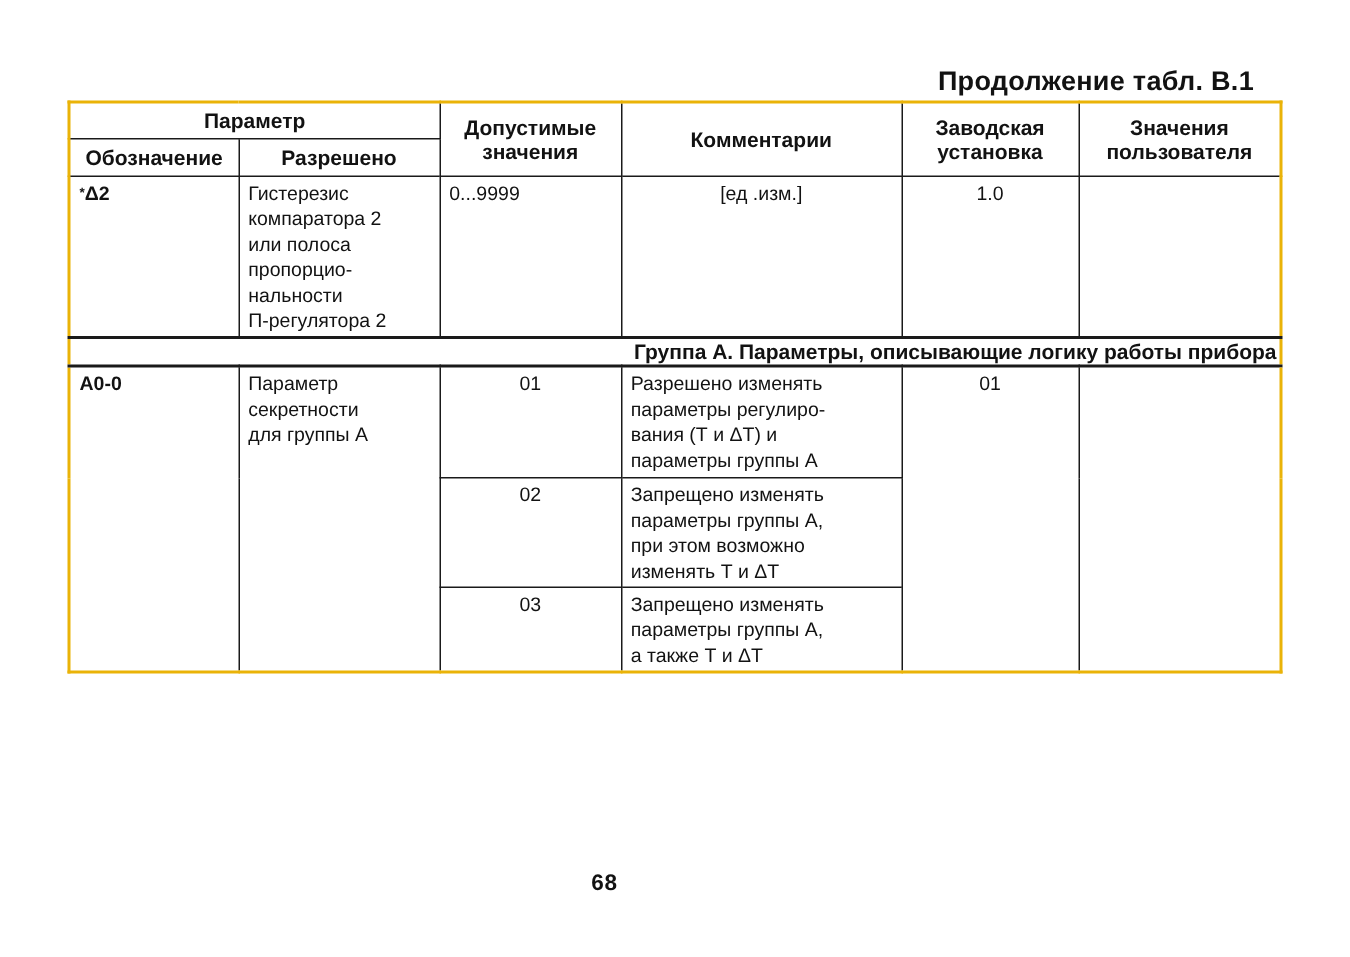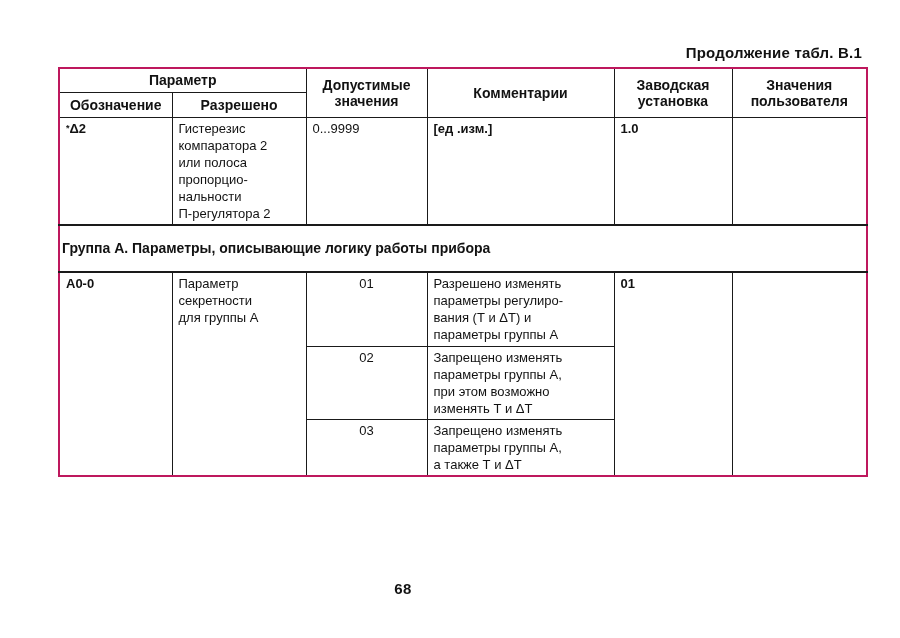--- a/index.html
+++ b/index.html
@@ -11,35 +11,35 @@
     height: 638px;
     background: #ffffff;
     font-family: "Liberation Sans", sans-serif;
     color: #121212;
     position: relative;
     overflow: hidden;
   }
   .doc-title {
     position: absolute;
     top: 44px;
-    right: 38px;
-    font-size: 15px;
+    right: 64px;
+    font-size: 18px;
     font-weight: bold;
     letter-spacing: 0.2px;
     white-space: nowrap;
     padding-left: 24px;
   }
   table.param-table {
     position: absolute;
-    left: 58px;
+    left: 45px;
     top: 67px;
     width: 810px;
     border-collapse: collapse;
     table-layout: fixed;
-    border: 2px solid #be185d;
+    border: 2px solid #eab308;
   }
   table.param-table td {
     border: 1px solid #1a1a1a;
     vertical-align: top;
     padding: 2px 6px;
     font-size: 13px;
     line-height: 17px;
     overflow: hidden;
     word-wrap: break-word;
   }
@@ -67,29 +67,29 @@
   td.des .sup {
     font-size: 9px;
     position: relative;
     top: -2px;
     font-weight: bold;
   }
   td.name-cell { padding: 2px 4px 2px 9px; margin-top: 32px; }
   .ml { white-space: pre-line; }
   td.allowed-left { padding-left: 8px; }
   td.opt-val { text-align: center; padding-right: 30px; padding-top: 3px; }
-  td.center { text-align: left; font-weight: bold; }
+  td.center { text-align: center; }
   td.comment-cell { padding: 2px 6px 2px 7px; margin-left: 31px; }
   tr.group-row td {
     font-weight: bold;
     font-size: 14px;
     line-height: 15px;
     vertical-align: middle;
-    text-align: left;
-    padding: 15px 2px;
+    text-align: right;
+    padding: 1px 2px;
     border-top: 2px solid #1a1a1a;
     border-bottom: 2px solid #1a1a1a;
   }
   .page-number {
     position: absolute;
     top: 580px;
     left: 0;
     width: 806px;
     text-align: center;
     font-size: 15px;

